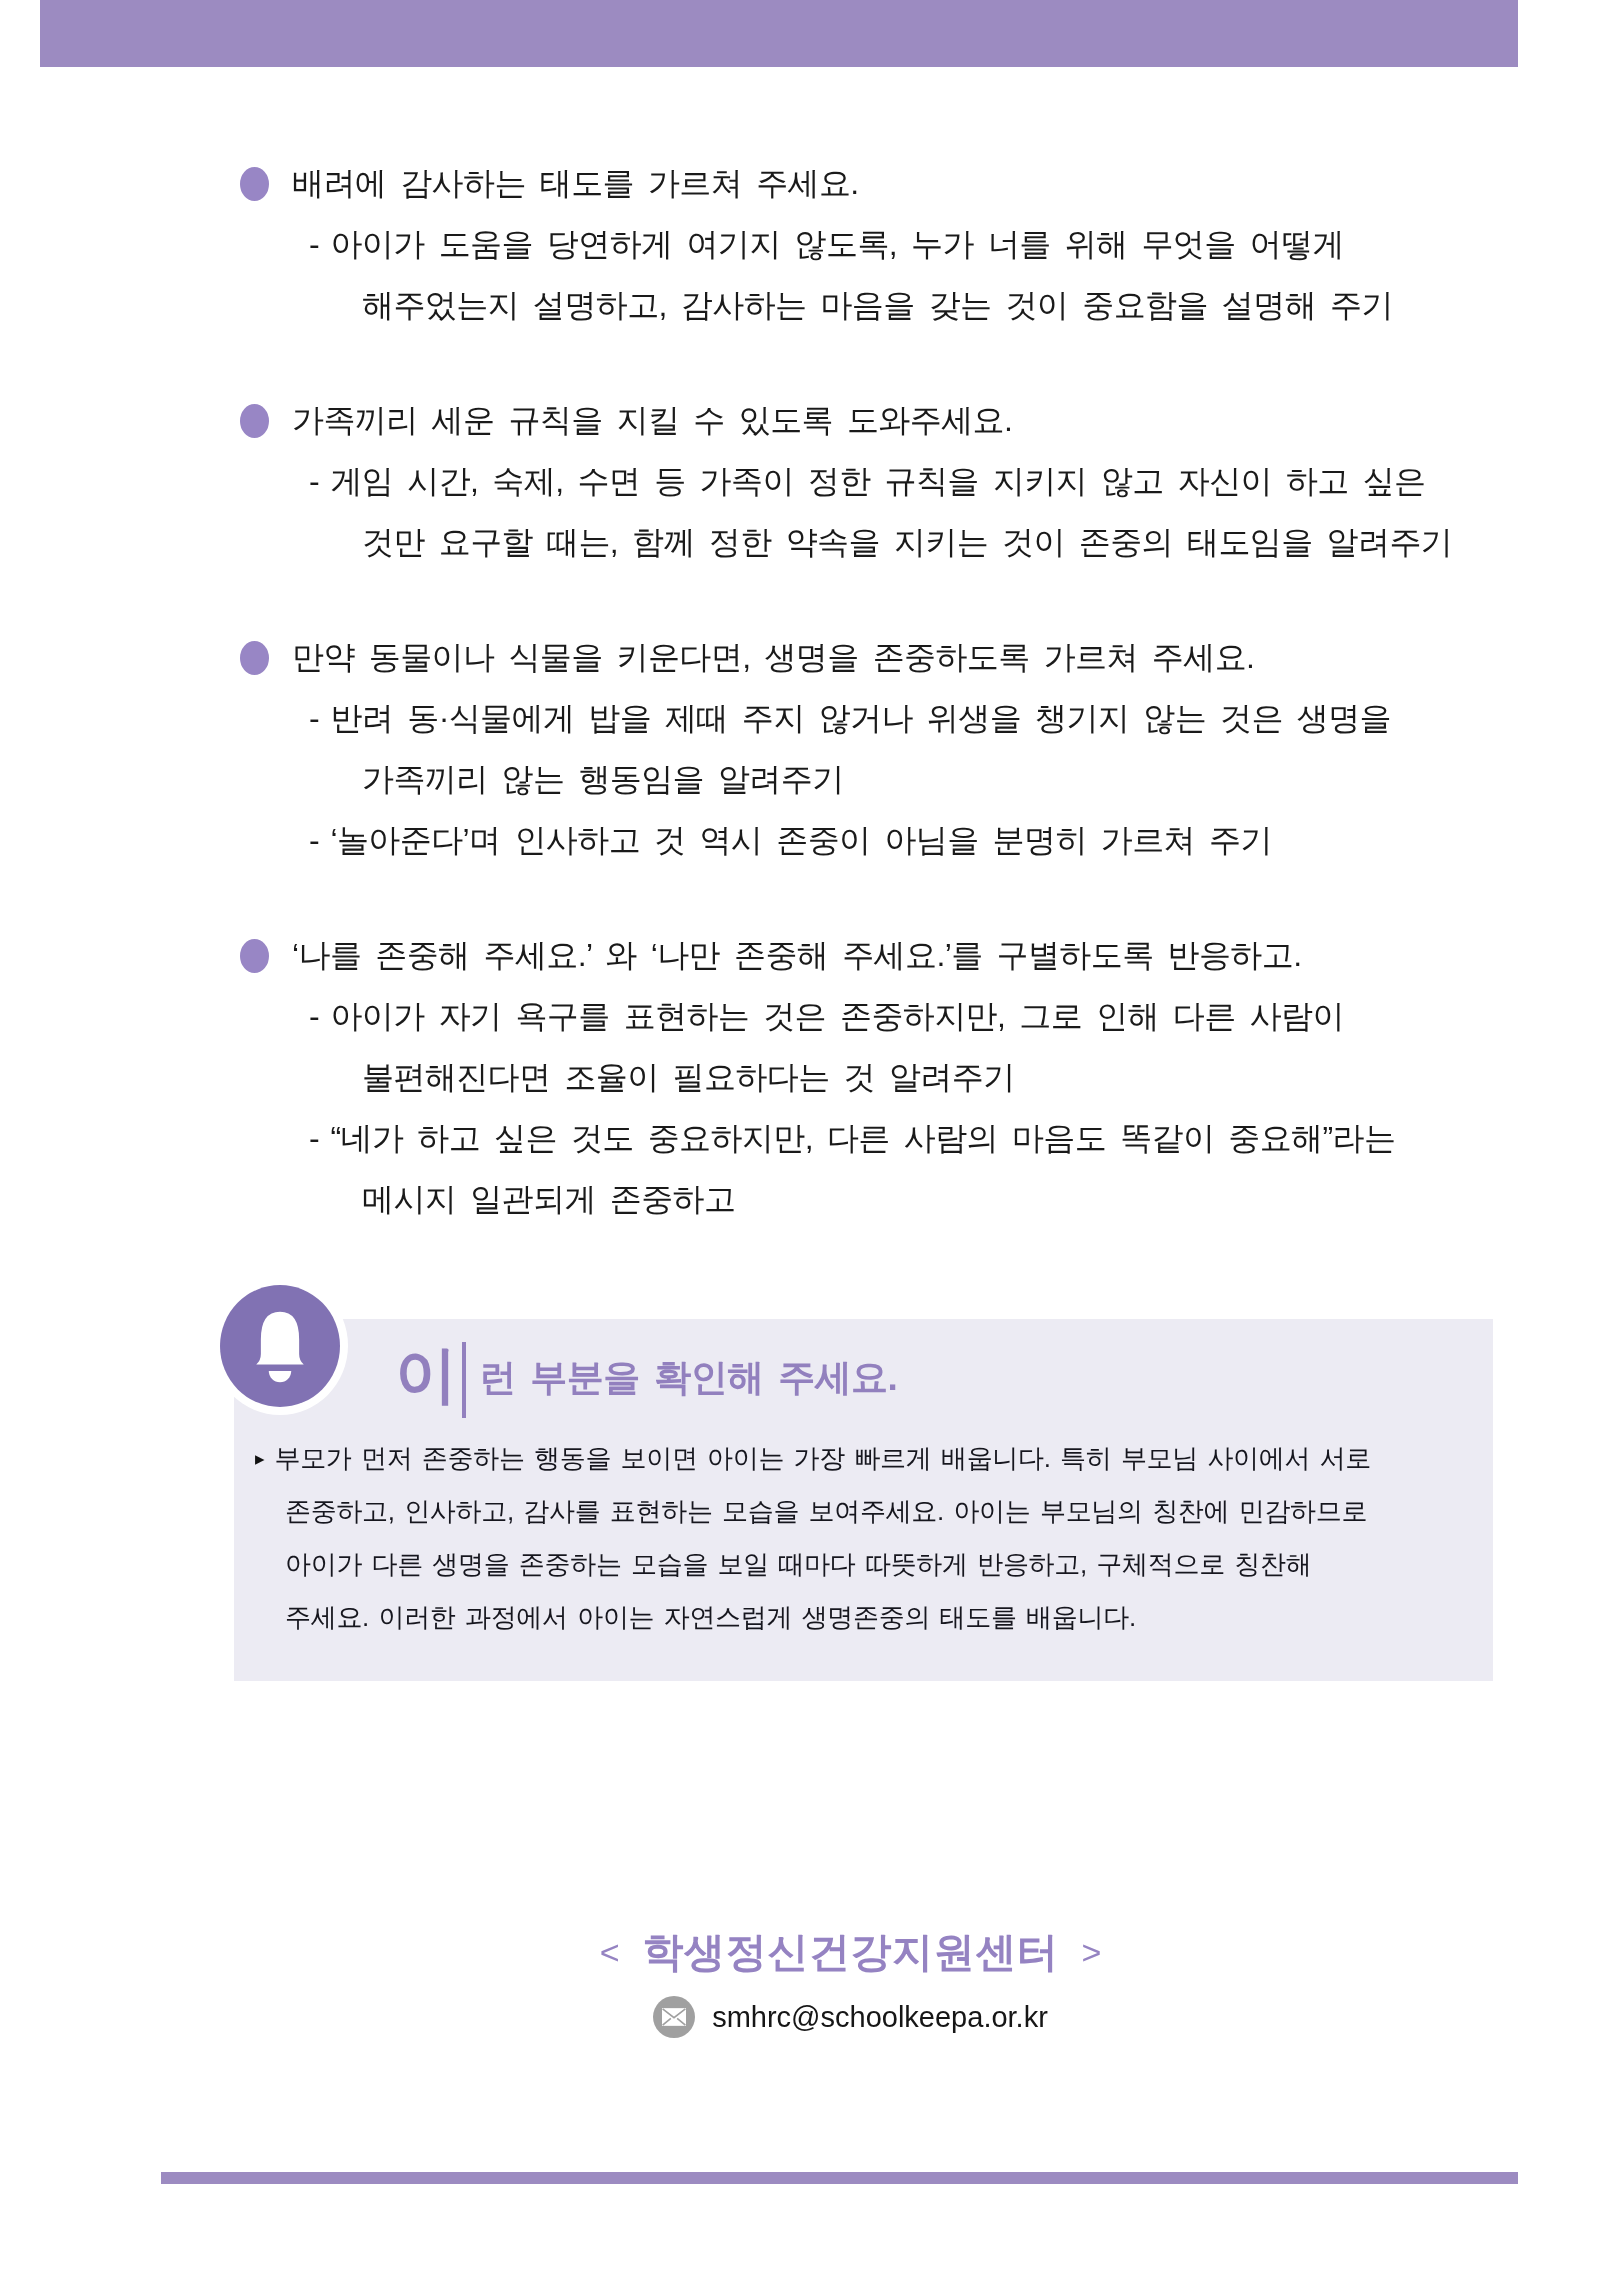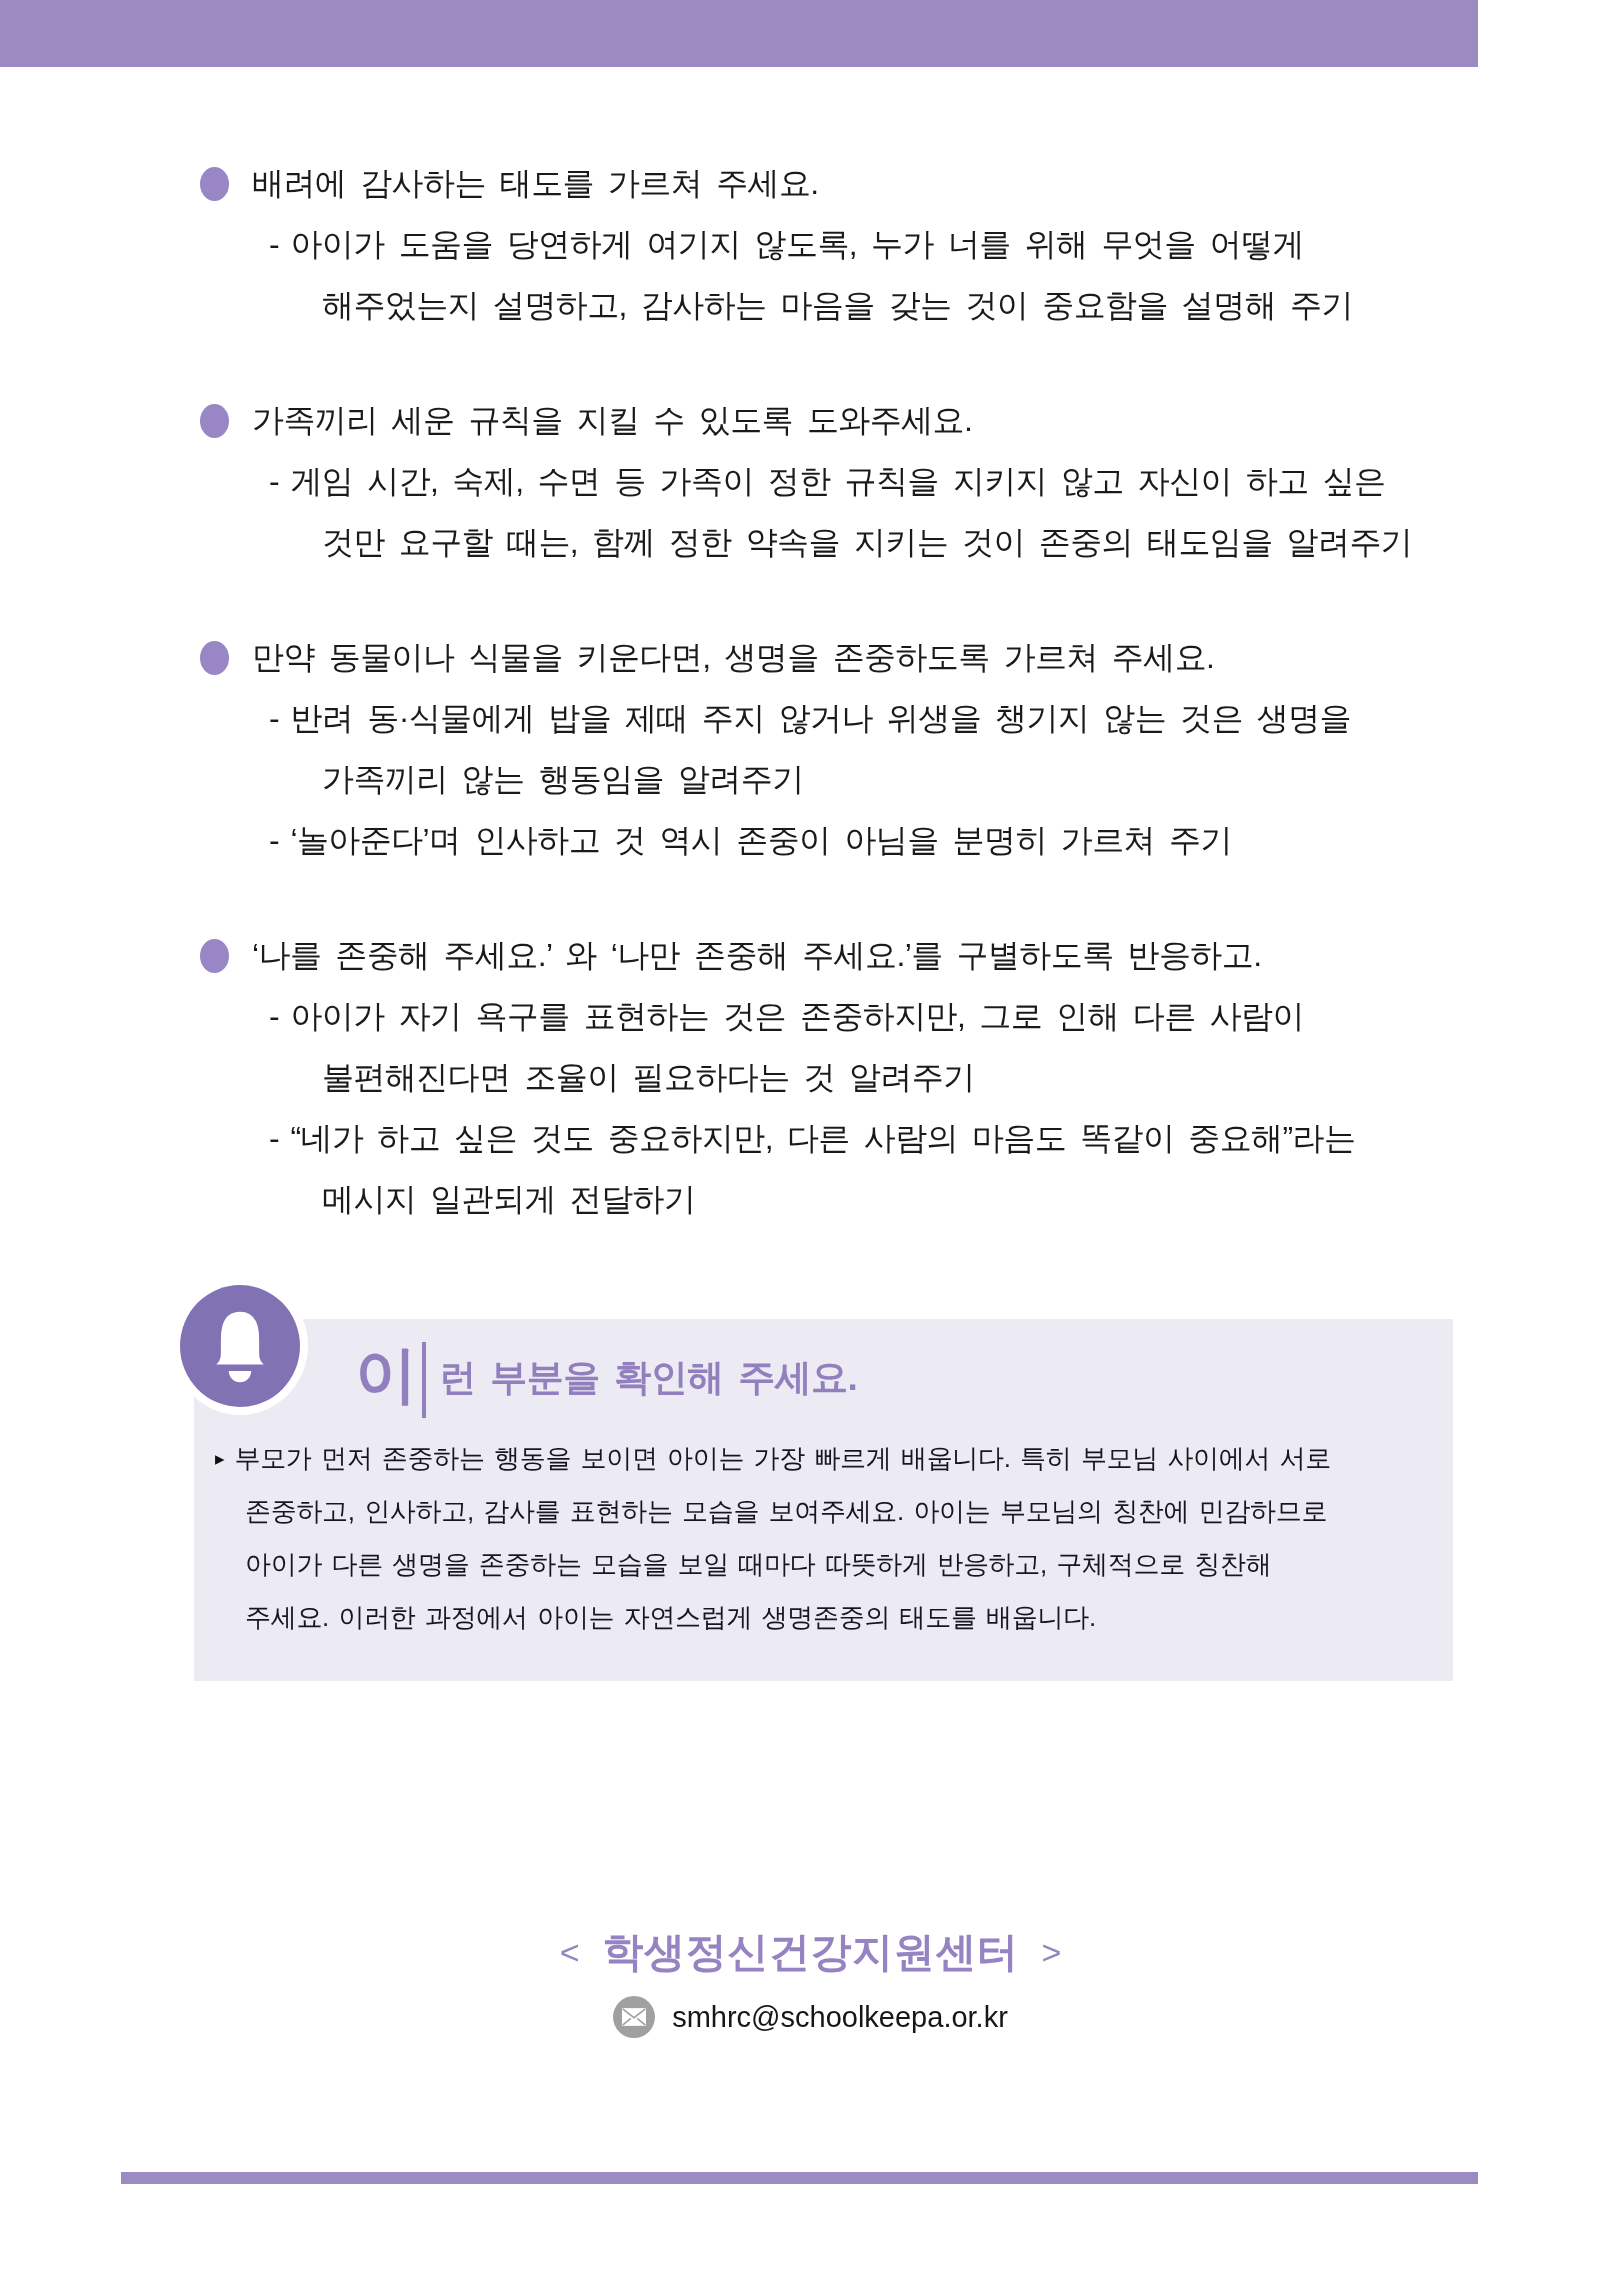--- a/index.html
+++ b/index.html
@@ -2,20 +2,21 @@
 <html style="font-size:10.2px"><head>
 <meta charset="utf-8">
 <style>
   html,body{margin:0;padding:0;background:#ffffff;}
   .page{
     position:relative;
     width:1478px;height:2273px;
     background:#ffffff;
     font-family:"Liberation Sans", sans-serif;
     overflow:hidden;
+    margin-left:40px;
   }
   
   .top-bar{position:absolute;left:0;top:0;width:1621px;height:67px;background:#9C8BC1;}
   .bottom-bar{position:absolute;left:121px;top:2172px;width:1399px;height:12px;background:#9C8BC1;}
 
   
   .content{position:absolute;left:200px;top:153px;width:1255px;color:#1A1A1A;}
   .section{margin-bottom:54px;}
   .row{height:61px;display:flex;align-items:center;
        font-size:32px;font-weight:500;letter-spacing:-0.6px;word-spacing:5.7px;white-space:nowrap;}
@@ -116,21 +117,21 @@
         <span>아이가 자기 욕구를 표현하는 것은 존중하지만, 그로 인해 다른 사람이</span>
       </div>
       <div class="row c-row">
         <span>불편해진다면 조율이 필요하다는 것 알려주기</span>
       </div>
       <div class="row d-row">
         <span class="dash">-</span>
         <span>“네가 하고 싶은 것도 중요하지만, 다른 사람의 마음도 똑같이 중요해”라는</span>
       </div>
       <div class="row c-row">
-        <span>메시지 일관되게 전달하기</span>
+        <span>메시지 일관되게 존중하고</span>
       </div>
     </div>
 
   </div>
 
   <div class="callout"></div>
 
   <div class="badge">
     <div class="badge-inner">
       <svg width="66" height="74" viewBox="0 0 100 112" xmlns="http://www.w3.org/2000/svg">

